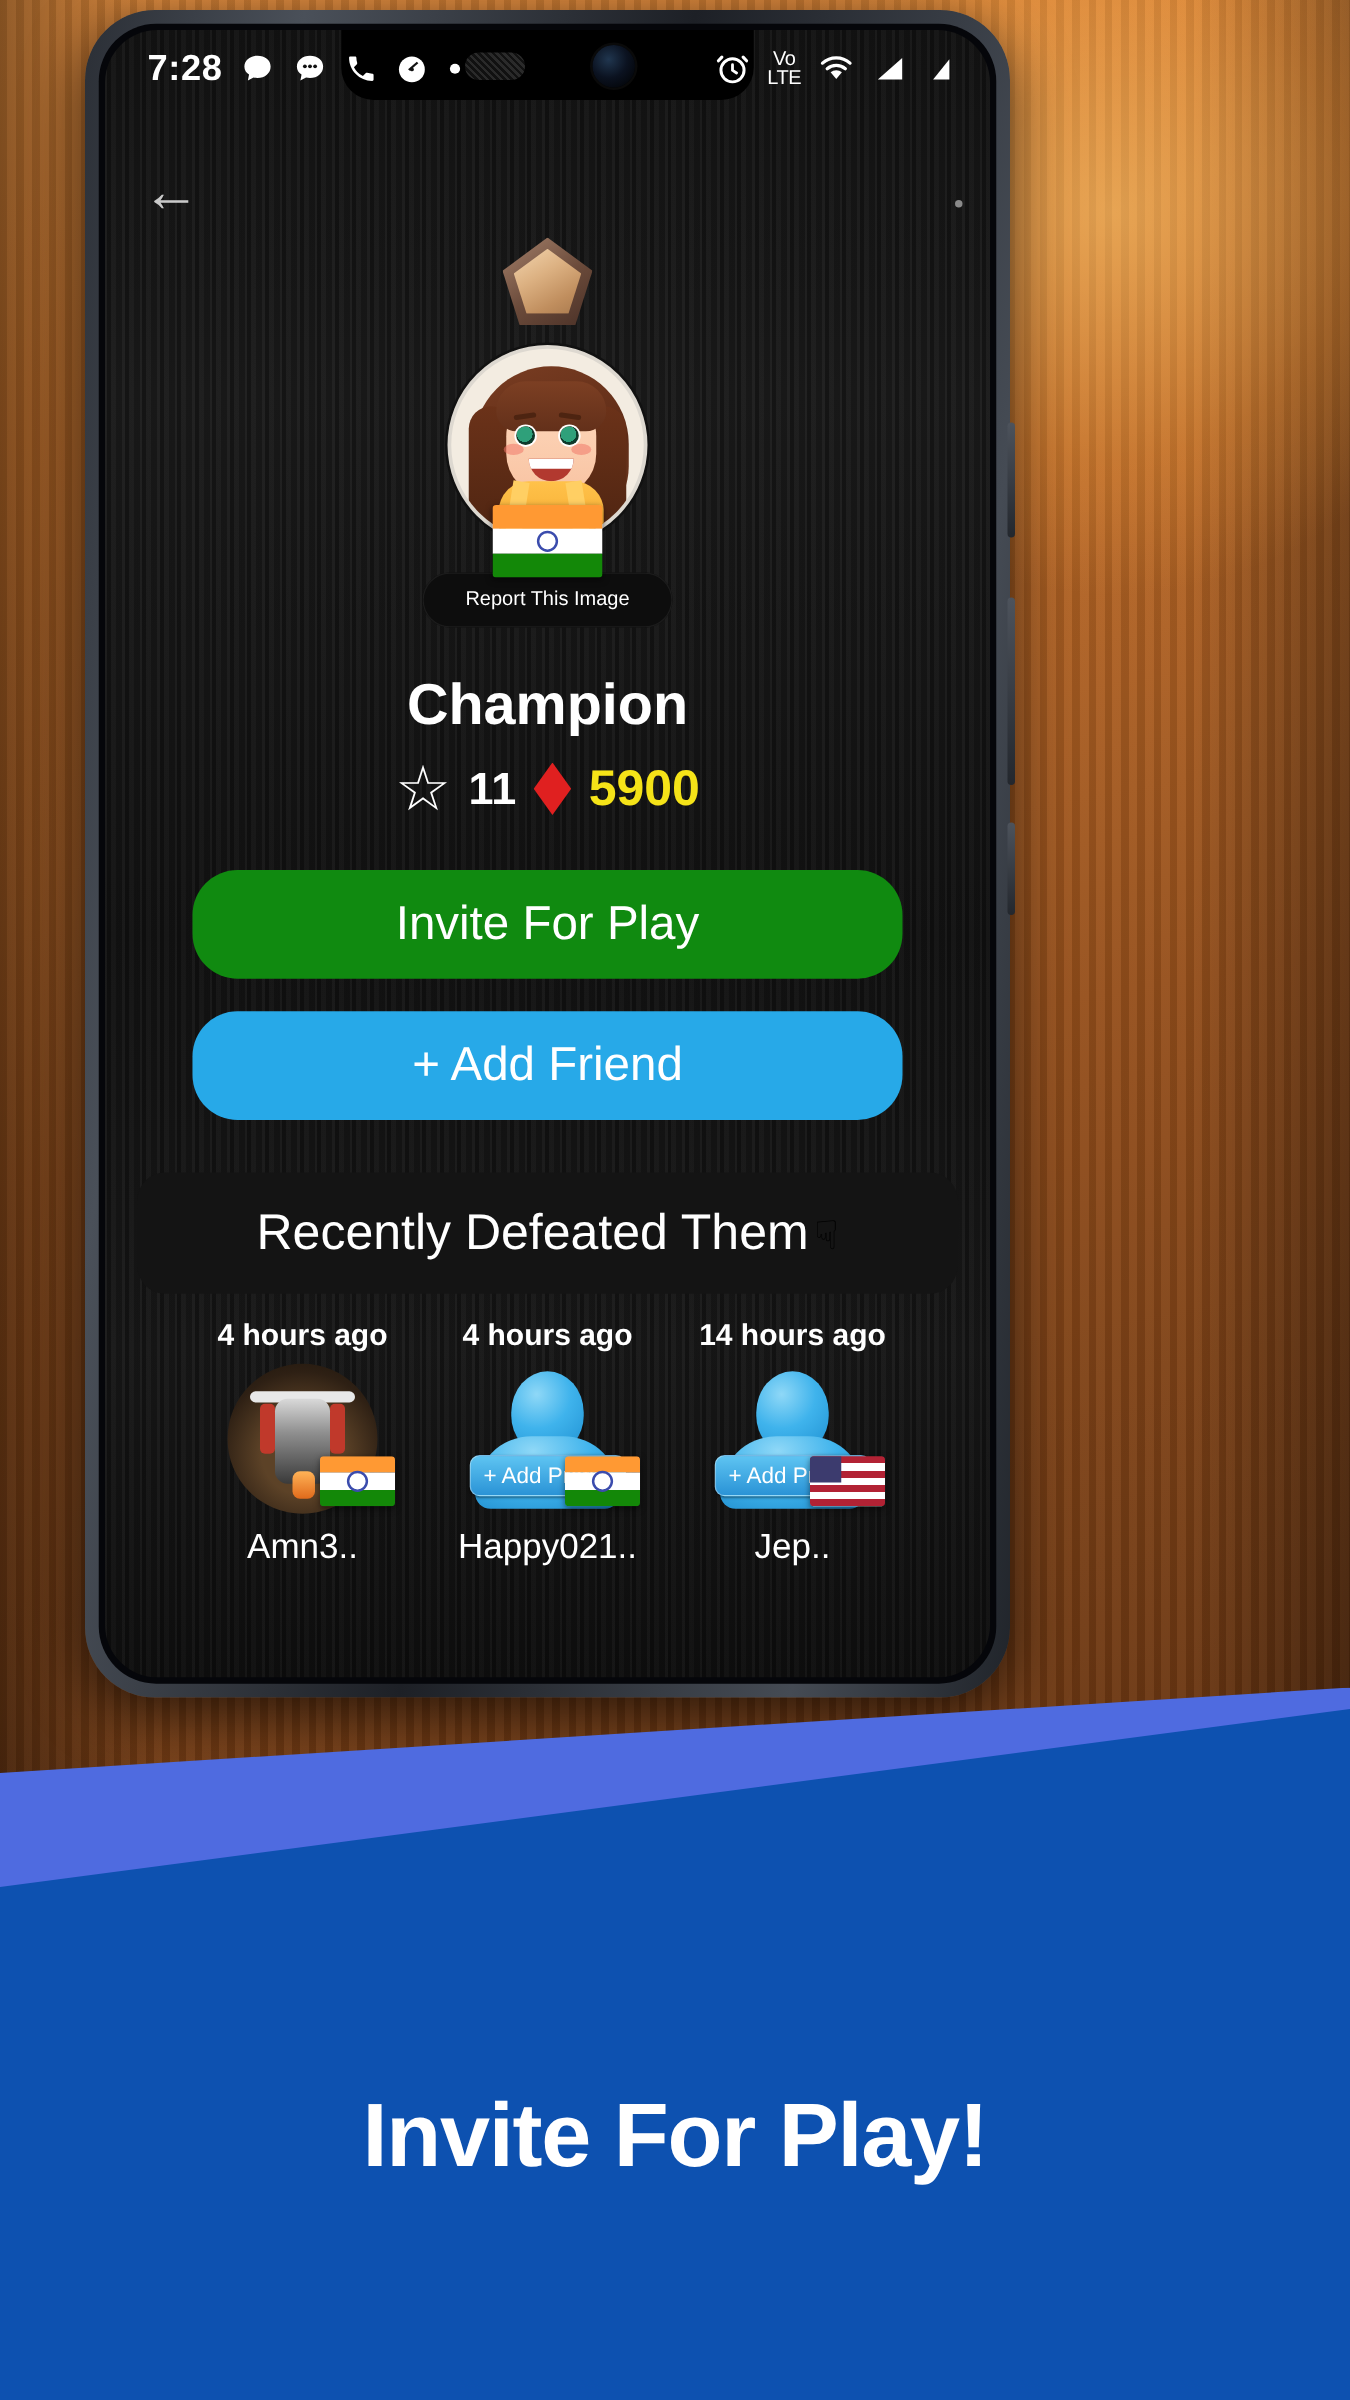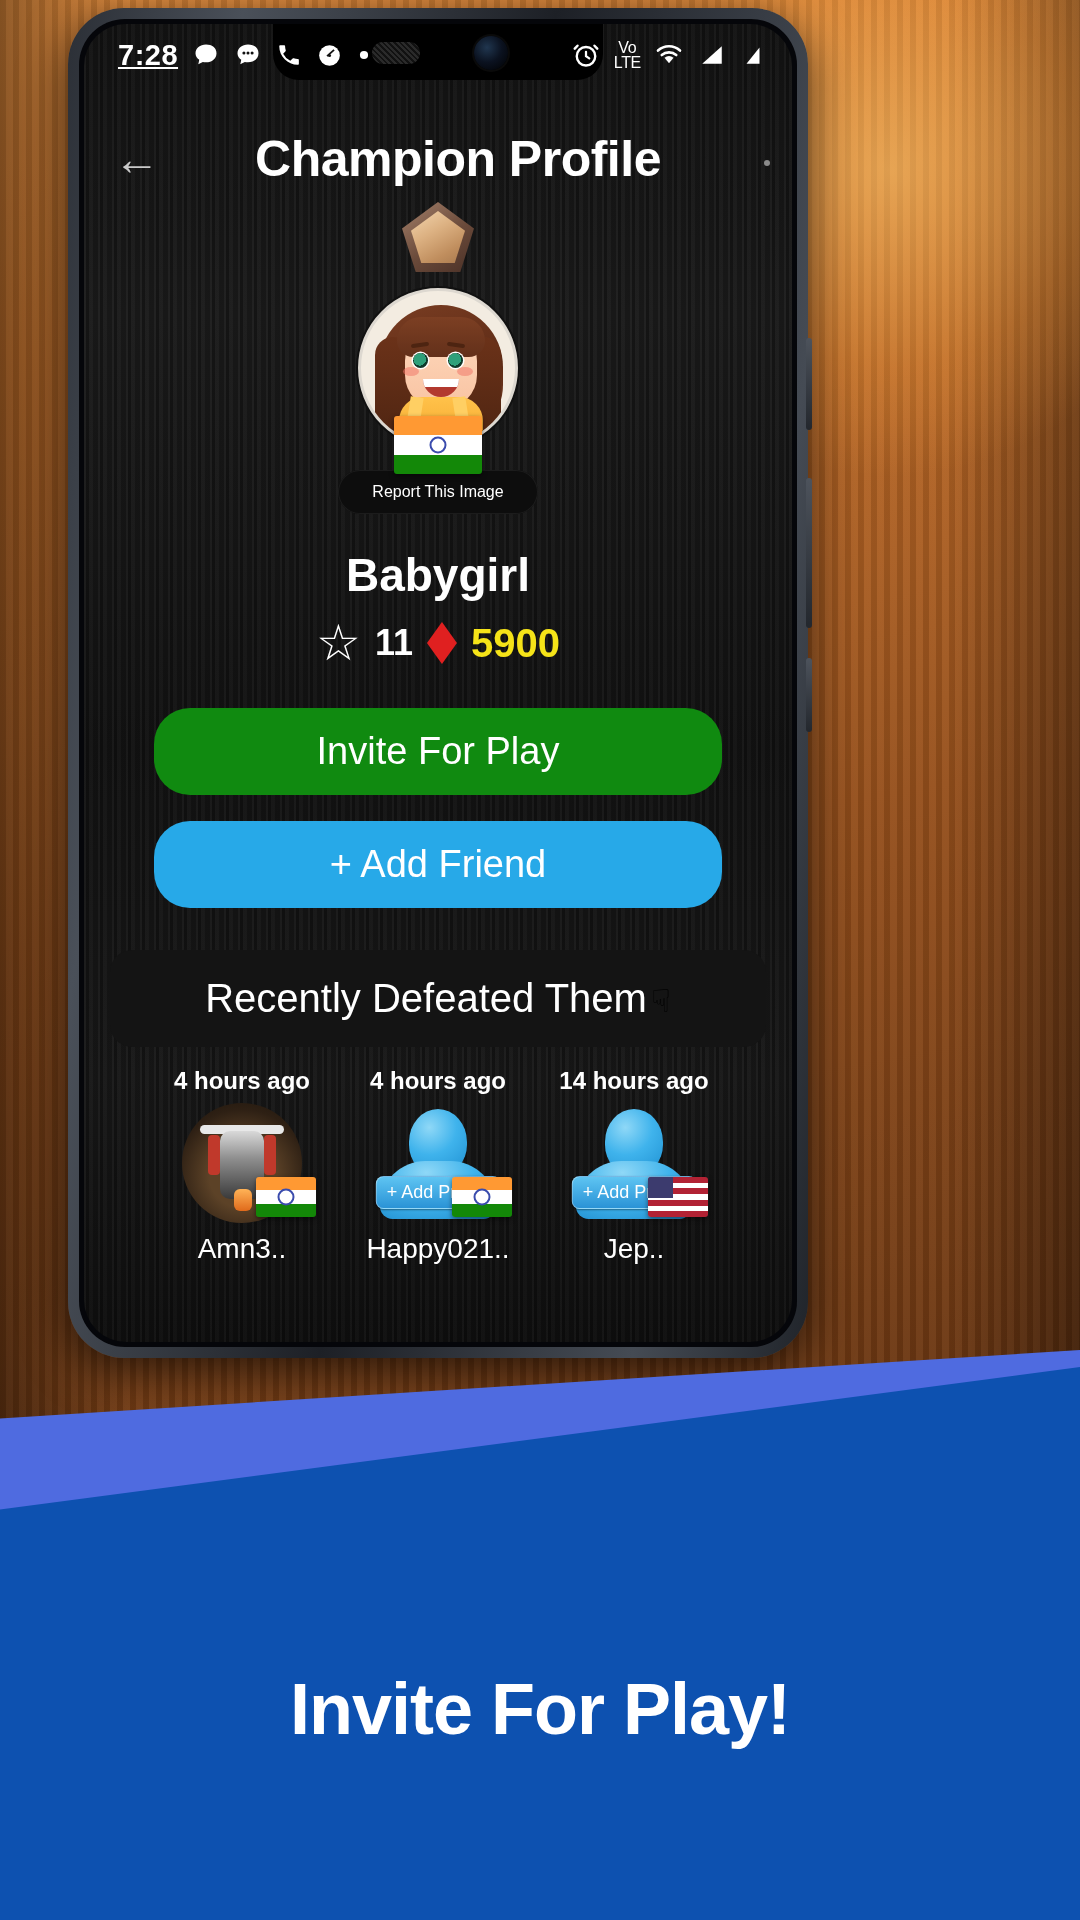--- a/index.html
+++ b/index.html
@@ -51,21 +51,21 @@
   #sb1{ top:330px; height:92px;}
   #sb2{ top:470px; height:150px;}
   #sb3{ top:650px; height:74px;}
 
   
   #statusbar{
     position:relative; height:62px; display:flex; align-items:center;
     padding:0 26px 0 34px; color:#fff; z-index:5;
   }
   #sb-left{ display:flex; align-items:center; gap:14px; }
-  #clock{ font-size:29px; font-weight:600; letter-spacing:.5px;text-decoration:underline; }
+  #clock{ font-size:29px; font-weight:600; letter-spacing:.5px; }
   #sb-right{ margin-left:auto; display:flex; align-items:center; gap:13px; }
   .sicon{ display:block; }
   .volte{ font-size:16px; font-weight:400; line-height:.95; text-align:center; letter-spacing:-.3px;}
   
   #notch{
     position:absolute; left:50%; transform:translateX(-50%); top:0;
     width:330px; height:56px; background:#000; border-radius:0 0 26px 26px; z-index:4;
   }
   #speaker{ position:absolute; left:calc(50% - 66px); top:18px; width:48px; height:22px; border-radius:11px;
     background:repeating-linear-gradient(45deg,#2a2a2a 0 2px,#111 2px 4px); z-index:6;}
@@ -260,21 +260,20 @@
                 <path fill="#fff" d="M3 20h18V4z"></path>
               </svg>
             <svg class="sicon" width="26" height="26" viewBox="0 0 24 24">
                 <path fill="#fff" d="M6 20h12V5z"></path>
               </svg>
           </div>
         </div>
 
         <div id="apptop">
           <div id="back-arrow">←</div>
-          <div id="page-title">Champion Profile</div>
           <div id="top-dot"></div>
         </div>
 
         <div id="badge">
           <div class="pent outer"></div>
           <div class="pent inner"></div>
         </div>
 
         <div id="avatar-wrap">
           <div id="avatar">
@@ -301,21 +300,21 @@
             <div class="flag-in">
                 <div class="s s1"></div>
                 <div class="s s2"></div>
                 <div class="s s3"></div>
                 <div class="chakra"></div>
               </div>
           </div>
         </div>
 
         <button id="report-btn">Report This Image</button>
-        <div id="player-name">Babygirl</div>
+        <div id="player-name">Champion</div>
 
         <div id="stats">
           <span class="star-glyph">☆</span>
           <span class="stat-num">11</span>
           <span class="diamond"></span>
           <span class="stat-coins">5900</span>
         </div>
 
         <div id="actions">
           <button class="act-btn" id="invite-btn">Invite For Play</button>

